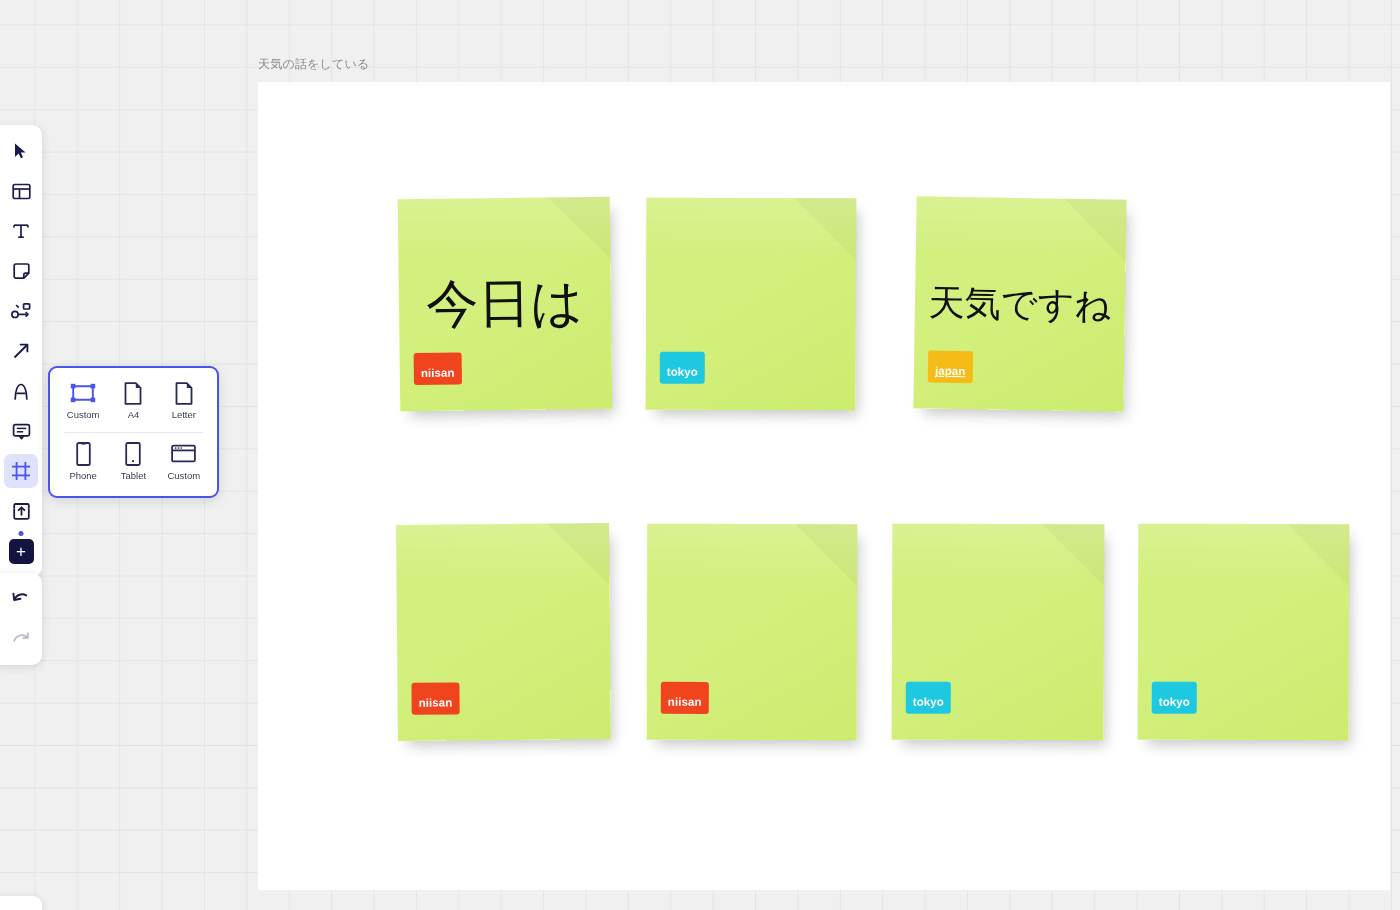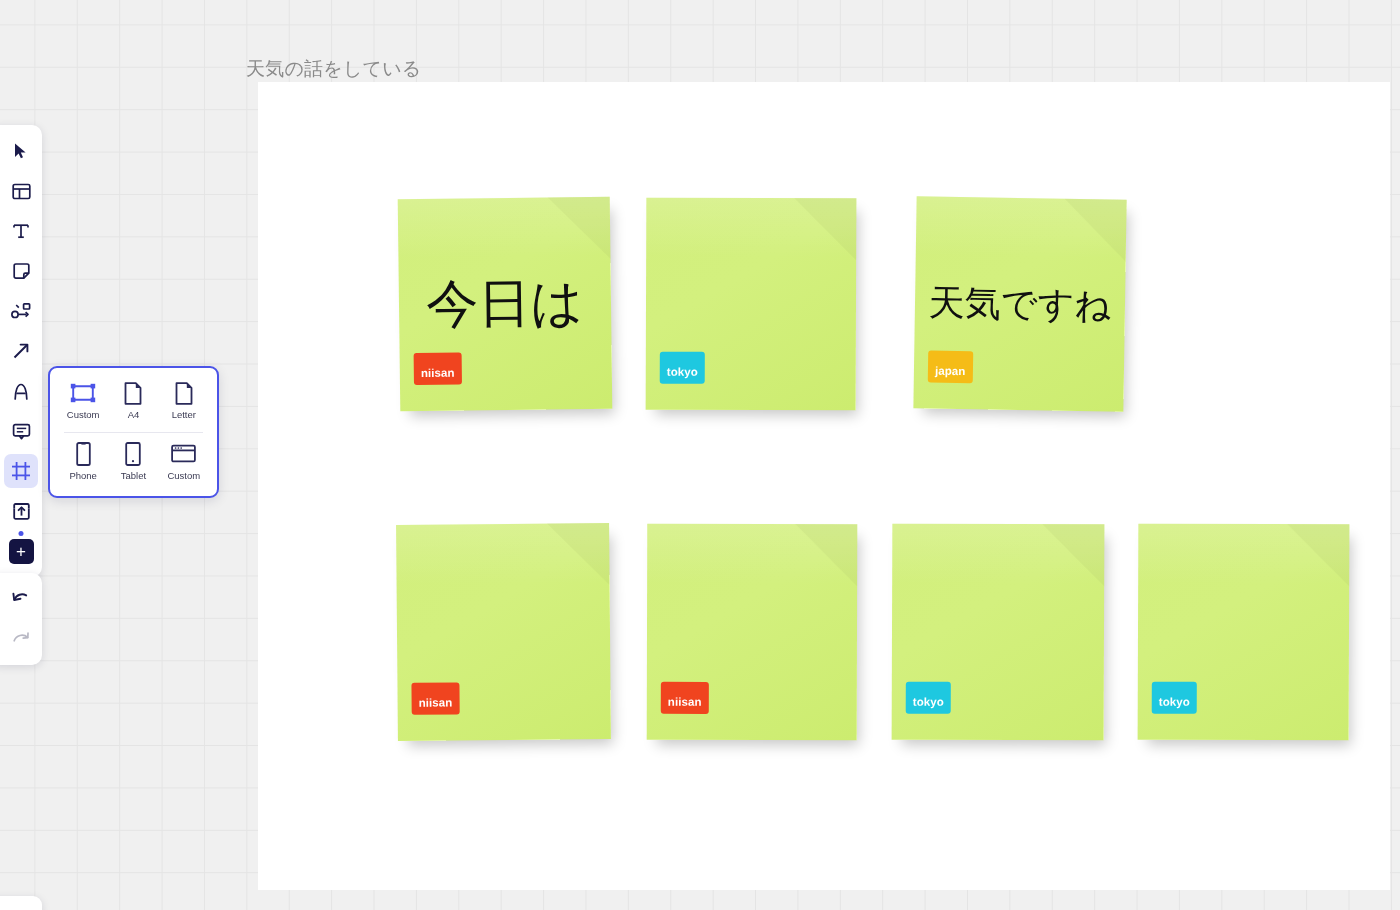--- a/index.html
+++ b/index.html
@@ -20,23 +20,23 @@
     background-image:
       linear-gradient(to right, #e4e4e4 1px, transparent 1px),
       linear-gradient(to bottom, #e4e4e4 1px, transparent 1px);
     background-size: 42.4px 42.4px;
     background-position: -8px -18px;
   }
 
   
   #frame-title {
     position: absolute;
-    left: 246px;
+    left: 258px;
     top: 56px;
-    font-size: 19px;
+    font-size: 12px;
     color: #8a8a8a;
     letter-spacing: 0.2px;
     white-space: nowrap;
   }
 
   #frame-board {
     position: absolute;
     left: 258px;
     top: 82px;
     width: 1132px;
@@ -216,21 +216,21 @@
   </div>
 
   <div class="note" style="left:646px; top:198px; width:210px; height:212px; transform:rotate(0.2deg);">
     <div class="note-sheen"></div>
     <div class="note-tag" style="background:#1ec8e0;">tokyo</div>
   </div>
 
   <div class="note" style="left:915px; top:198px; width:210px; height:212px; transform:rotate(0.9deg);">
     <div class="note-sheen"></div>
     <div class="note-text" style="font-size:36px;">天気ですね</div>
-    <div class="note-tag" style="background:#f5bc17;">japan</div>
+    <div class="note-tag" style="background:#f5bc17;text-decoration:underline;">japan</div>
   </div>
 
   <div class="note" style="left:397px; top:524px; width:213px; height:216px; transform:rotate(-0.5deg);">
     <div class="note-sheen"></div>
     <div class="note-text" style="font-size:36px;"></div>
     <div class="note-tag" style="background:#f0441f;">niisan</div>
   </div>
 
   <div class="note" style="left:647px; top:524px; width:210px; height:216px; transform:rotate(0.15deg);">
     <div class="note-sheen"></div>

